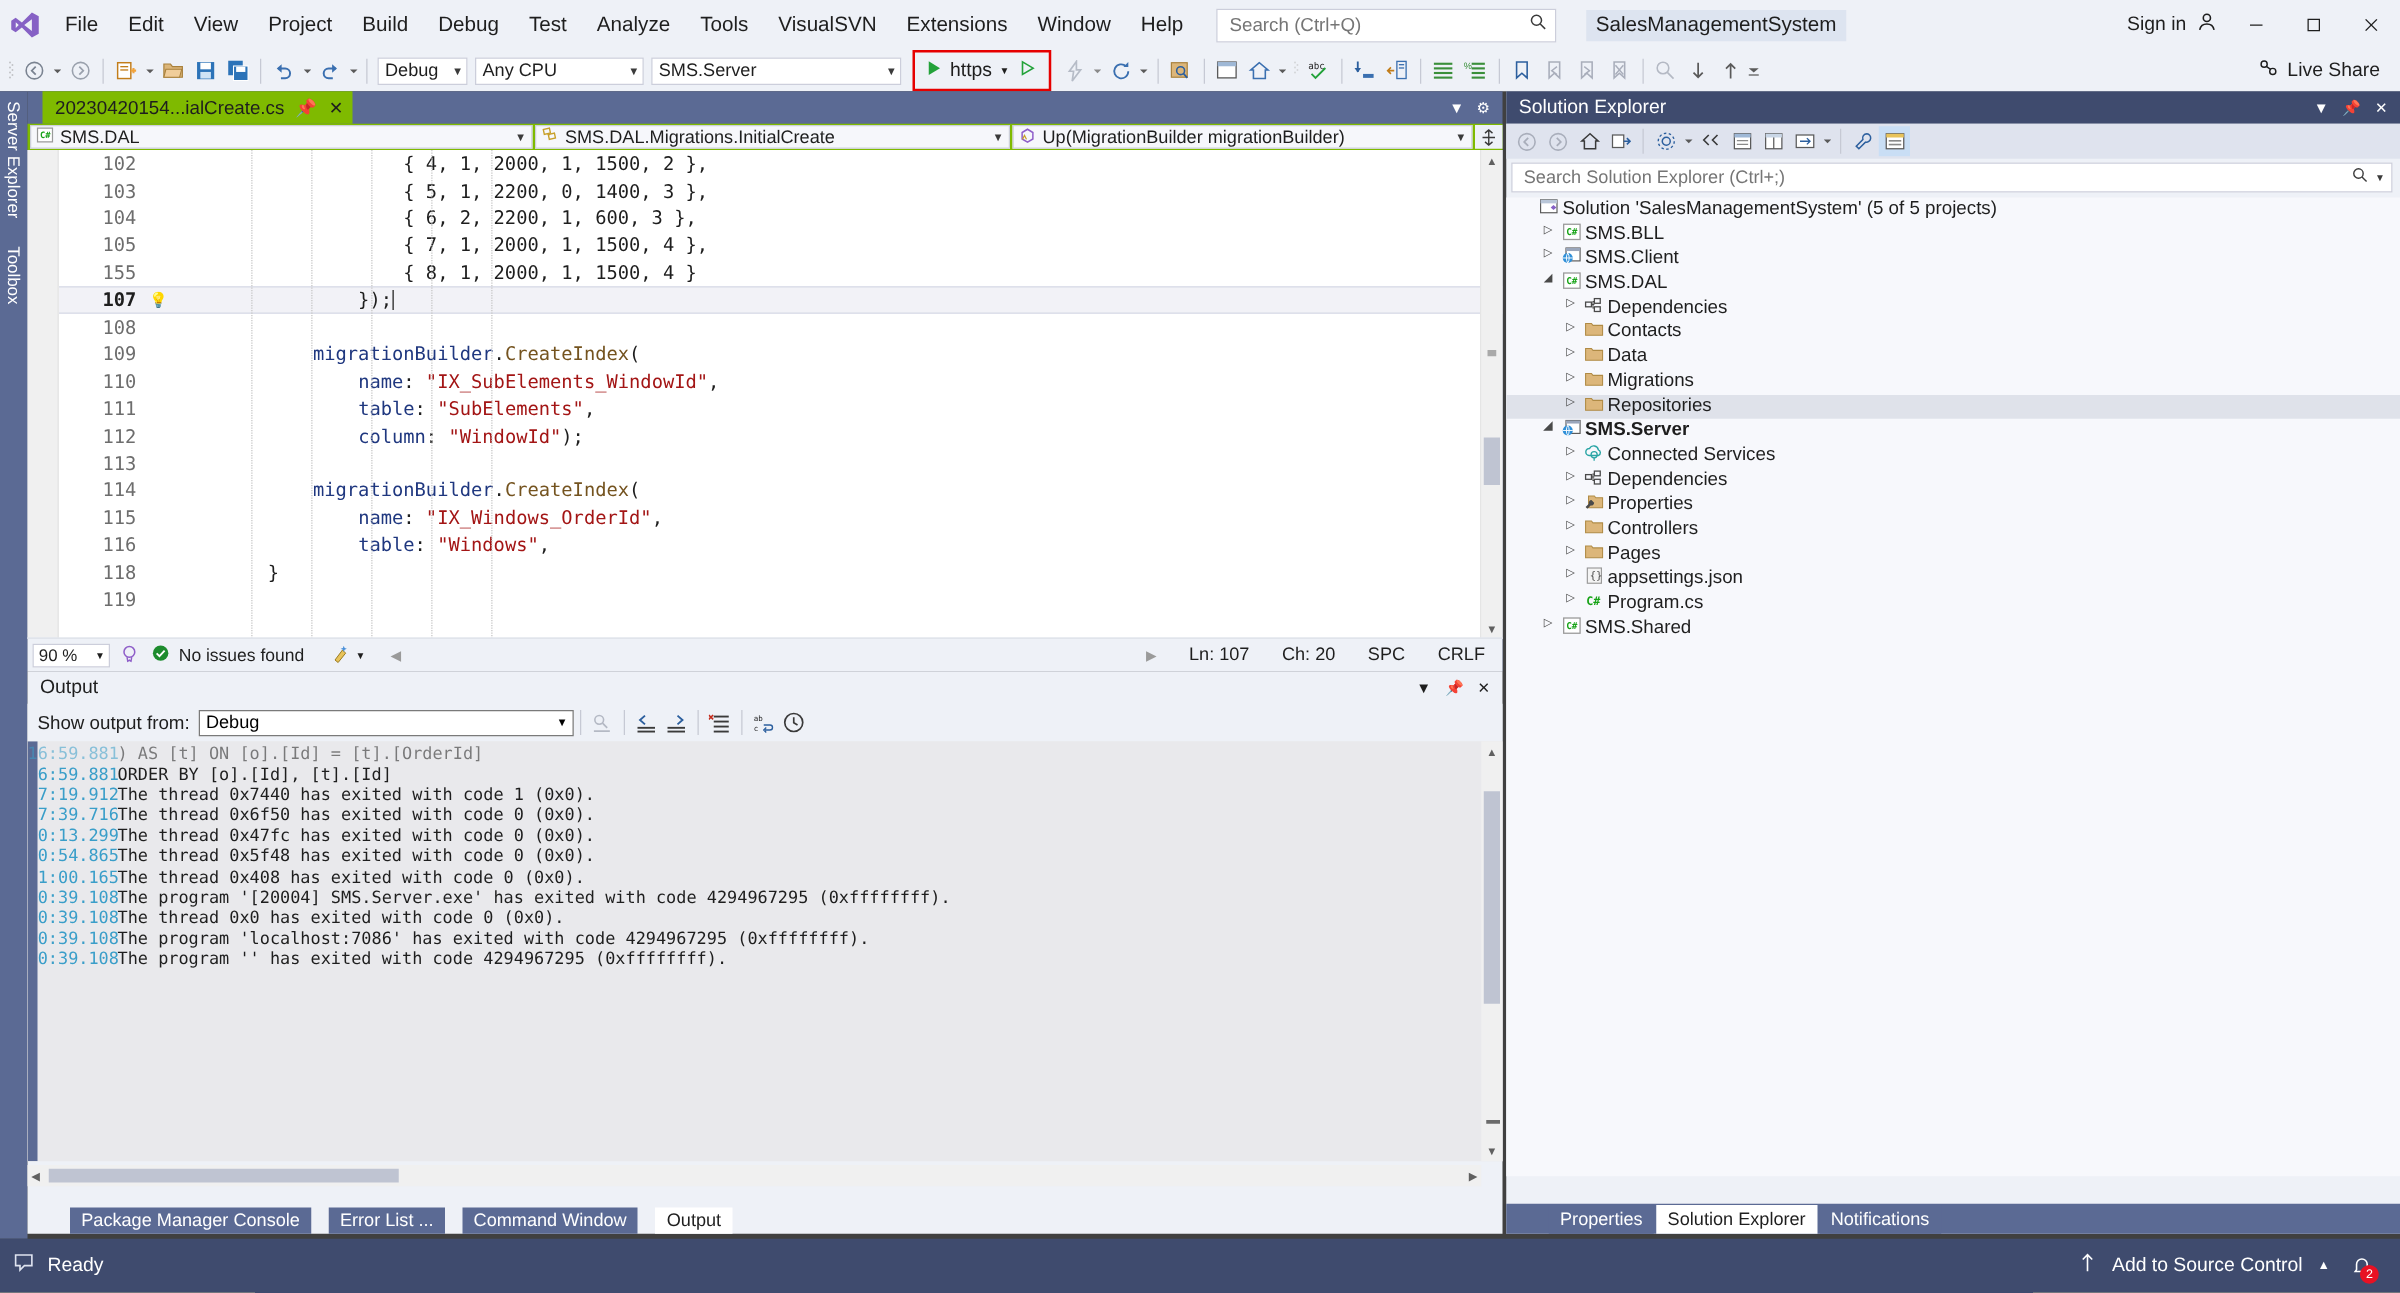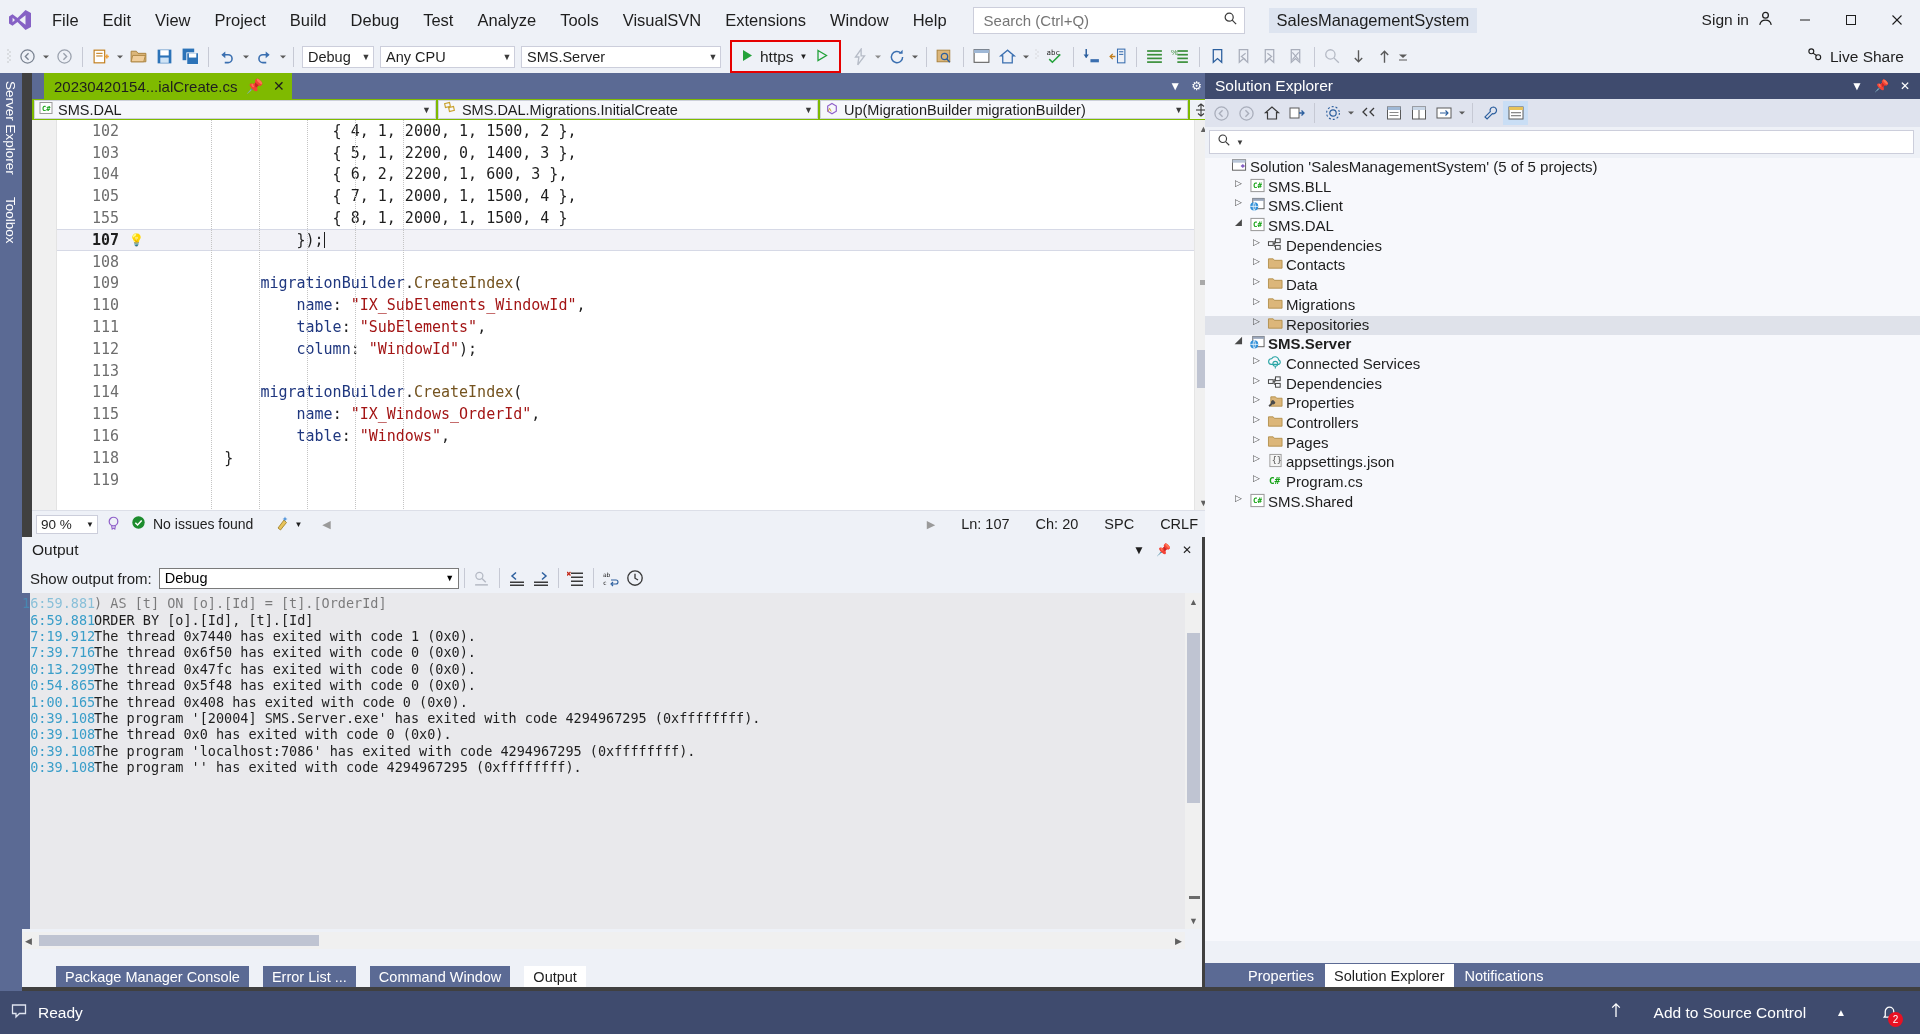--- a/index.html
+++ b/index.html
@@ -38,21 +38,21 @@
   .runbox{border:2.5px solid #e60000;height:33px;display:flex;align-items:center;padding:0 6px;box-sizing:border-box;margin-left:6px;}
   .runbtn{display:flex;align-items:center;gap:6px;font-size:15.5px;color:#1e1e1e;padding:0 4px;cursor:default;}
   .liveshare{margin-left:auto;display:flex;align-items:center;gap:7px;font-size:15.5px;color:#1e1e1e;padding-right:16px;}
 
   
   .rail{position:absolute;left:0;top:73px;width:22px;bottom:43px;background:#5b6a94;}
   .rail-tab{writing-mode:vertical-rl;text-orientation:mixed;color:#fff;font-size:13.5px;
             padding:8px 3px;white-space:nowrap;cursor:default;}
 
   
-  .editor-host{position:absolute;left:32px;top:73px;width:1180px;height:464px;background:#5b6a94;}
+  .editor-host{position:absolute;left:22px;top:73px;width:1180px;height:464px;background:#5b6a94;}
   .tabstrip{height:26px;position:relative;}
   .doctab{position:absolute;left:12px;top:0;height:26px;background:#7fba00;display:flex;align-items:center;
           padding:0 7px 0 10px;gap:9px;font-size:15px;color:#1e1e1e;cursor:default;}
   .doctab .pin,.doctab .x{font-size:14px;color:#1e1e1e;}
   .tabstrip-right{position:absolute;right:6px;top:0;height:26px;display:flex;align-items:center;gap:10px;padding-right:4px;}
   .tabstrip-right span{color:#fff;font-size:12px;cursor:default;}
 
   .navbar{height:21px;background:#7fba00;display:flex;align-items:center;padding:0 0 0 2px;box-sizing:border-box;}
   .navcombo{height:19px;background:#f6f7fb;border:1px solid #cdd0da;display:flex;align-items:center;
             gap:5px;padding:0 2px 0 4px;font-size:14.5px;color:#1e1e1e;box-sizing:border-box;margin-right:2px;}
@@ -121,21 +121,21 @@
   .trow.bold{font-weight:bold;}
   .tw{width:15px;text-align:center;font-size:9px;color:#4a4a4a;flex:none;}
   .tic{width:22px;display:flex;align-items:center;justify-content:center;flex:none;}
   .se-tabs{position:absolute;left:0;right:0;bottom:0;height:24px;display:flex;align-items:flex-end;padding-left:34px;gap:2px;background:#5b6a94;}
   .setab{height:23px;background:#5b6a94;color:#fff;font-size:14.5px;display:flex;align-items:center;padding:0 9px;cursor:default;}
   .setab.active{background:#fff;color:#1e1e1e;}
 
   
   .statusbar{position:absolute;left:0;right:0;bottom:0;height:43px;background:#3f4b6e;display:flex;align-items:center;color:#fff;font-size:15.5px;}
   .sb-left{display:flex;align-items:center;gap:10px;padding-left:10px;}
-  .sb-right{margin-left:auto;display:flex;align-items:center;gap:30px;padding-right:18px;}
+  .sb-right{margin-left:auto;display:flex;align-items:center;gap:12px;padding-right:18px;}
   .bell{position:relative;width:26px;height:26px;display:flex;align-items:center;justify-content:center;}
   .badge{position:absolute;right:-1px;bottom:-1px;background:#e81123;color:#fff;border-radius:50%;
          width:15px;height:15px;font-size:10px;display:flex;align-items:center;justify-content:center;}
 </style>
 </head>
 <body>
 
 <div class="app">
 
   <div class="titlebar">
@@ -807,20 +807,21 @@
         <svg width="18" height="18" viewBox="0 0 18 18">
             <rect x="2" y="3" width="14" height="12" fill="#fff" stroke="#5a5a5a" stroke-width="1"></rect>
             <rect x="2" y="3" width="14" height="3" fill="#e8c35a"></rect>
             <rect x="4" y="8" width="10" height="1.3" fill="#8a8a8a"></rect>
             <rect x="4" y="11" width="10" height="1.3" fill="#8a8a8a"></rect>
           </svg>
       </div>
     </div>
 
     <div class="se-search">
+      <input readonly="" placeholder="Search Solution Explorer (Ctrl+;)" style="">
       <span>
         <svg width="14" height="14" viewBox="0 0 16 16">
             <circle cx="6.6" cy="6.6" r="4.3" fill="none" stroke="#3b3b3b" stroke-width="1.3"></circle>
             <line x1="9.8" y1="9.8" x2="14" y2="14" stroke="#3b3b3b" stroke-width="1.3"></line>
           </svg>
       </span>
       <span style="font-size:8px;margin-left:5px;color:#3b3b3b">▼</span>
     </div>
 
     <div class="se-tree" id="setree">

